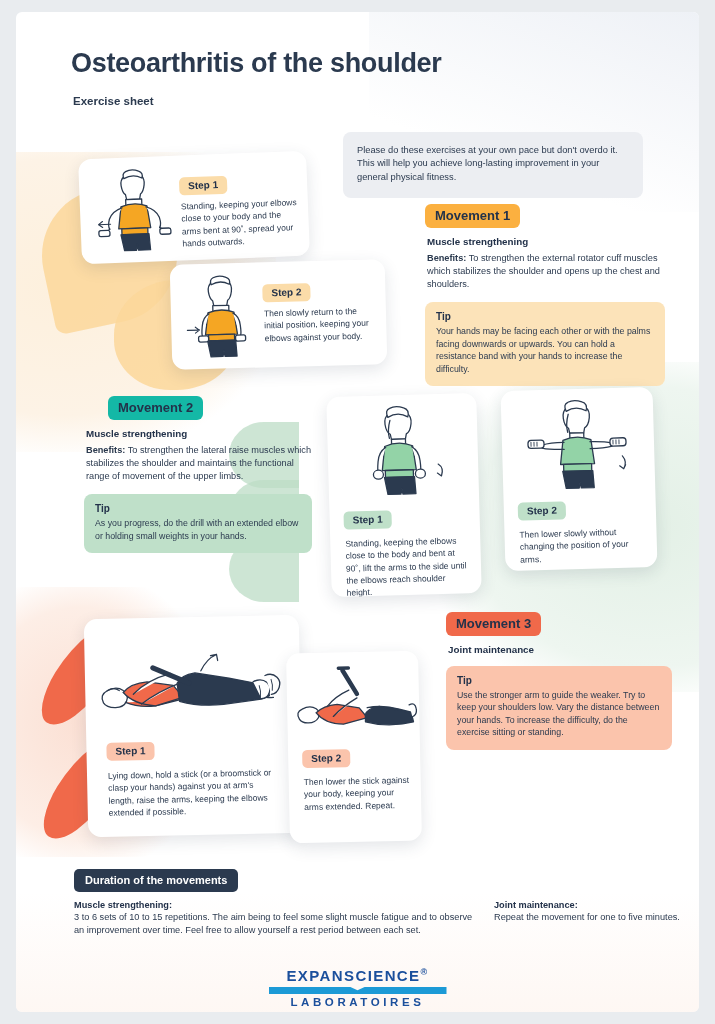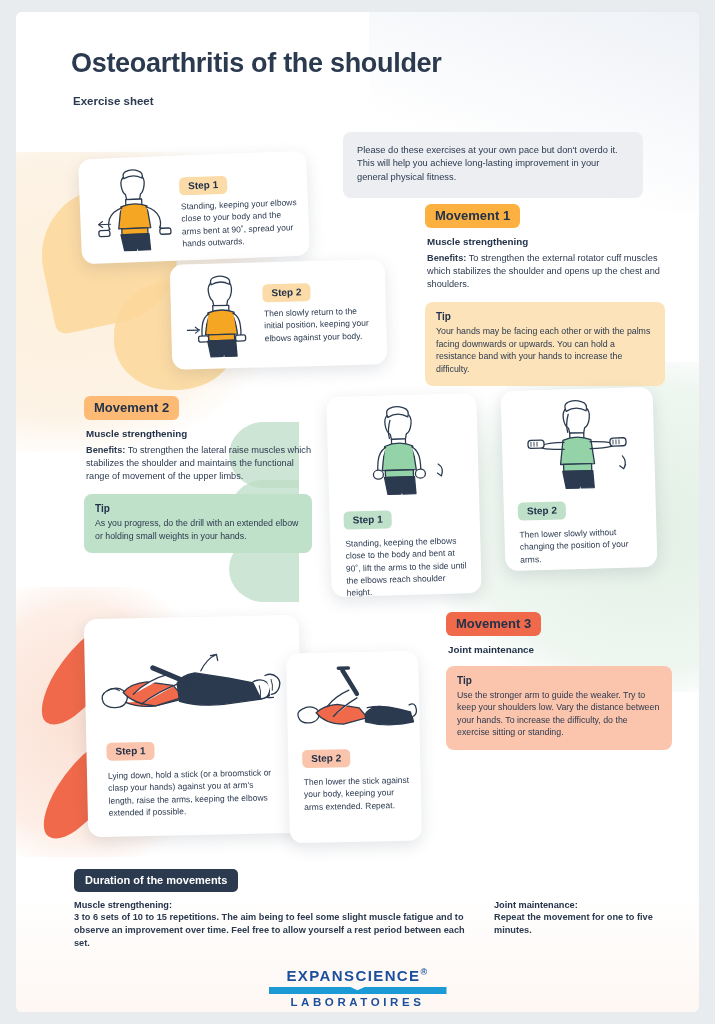--- a/index.html
+++ b/index.html
@@ -78,21 +78,21 @@
     box-sizing:border-box;
   }
   .note-box p{margin:0;font-size:9.3px;line-height:1.45;color:#2b3a4f;}
 
   
   .mv-chip{
     display:inline-block;border-radius:6px;padding:4px 10px 5px 10px;
     font-size:13px;font-weight:bold;color:#23324a;
   }
   .mv-chip.m1{background:#fbb040;}
-  .mv-chip.m2{background:#fdba74;}
+  .mv-chip.m2{background:#14b8a6;margin-left:24px;}
   .mv-chip.m3{background:#f0694a;}
   .mv-sub{font-size:9.8px;font-weight:bold;color:#23324a;margin:8px 0 5px 2px;}
   .mv-benefit{font-size:9.2px;line-height:1.42;color:#2b3a4f;margin:0 0 0 2px;}
   .mv-benefit b{font-weight:bold;}
 
   .tipbox{border-radius:8px;padding:9px 11px 11px 11px;margin-top:11px;}
   .tipbox .tip-t{font-size:10px;font-weight:bold;color:#23324a;margin-bottom:3px;}
   .tipbox p{margin:0;font-size:8.8px;line-height:1.42;color:#2b3a4f;}
   .tip-m1{background:#fce3b9;}
   .tip-m2{background:#bfe0c9;}
@@ -158,21 +158,21 @@
   
   .dur-chip{
     position:absolute;left:58px;top:857px;
     background:#2b3a4f;color:#fff;border-radius:5px;
     padding:5px 11px 6px 11px;font-size:11px;font-weight:bold;
   }
   .dur-col{position:absolute;box-sizing:border-box;}
   #dur-left{left:58px;top:888px;width:400px;}
   #dur-right{left:478px;top:888px;width:190px;}
   .dur-h{font-size:9.2px;font-weight:bold;color:#23324a;margin:0 0 1px 0;}
-  .dur-p{font-size:9.2px;line-height:1.42;color:#2b3a4f;margin:0;font-weight:bold;}
+  .dur-p{font-size:9.2px;line-height:1.42;color:#2b3a4f;margin:0;}
 
   
   .logo{position:absolute;left:0;right:0;top:955px;text-align:center;}
   .logo-1{font-size:15px;font-weight:bold;letter-spacing:1.4px;color:#1b4f9c;}
   .logo-1 sup{font-size:9px;}
   .logo-bar{width:178px;height:7px;margin:3px auto 2px auto;background:#1c9ad6;
             clip-path:polygon(0 0,46% 0,50% 45%,54% 0,100% 0,100% 100%,0 100%);}
   .logo-2{font-size:11.5px;font-weight:bold;letter-spacing:3.6px;color:#1b4f9c;}
 </style>
 </head>

